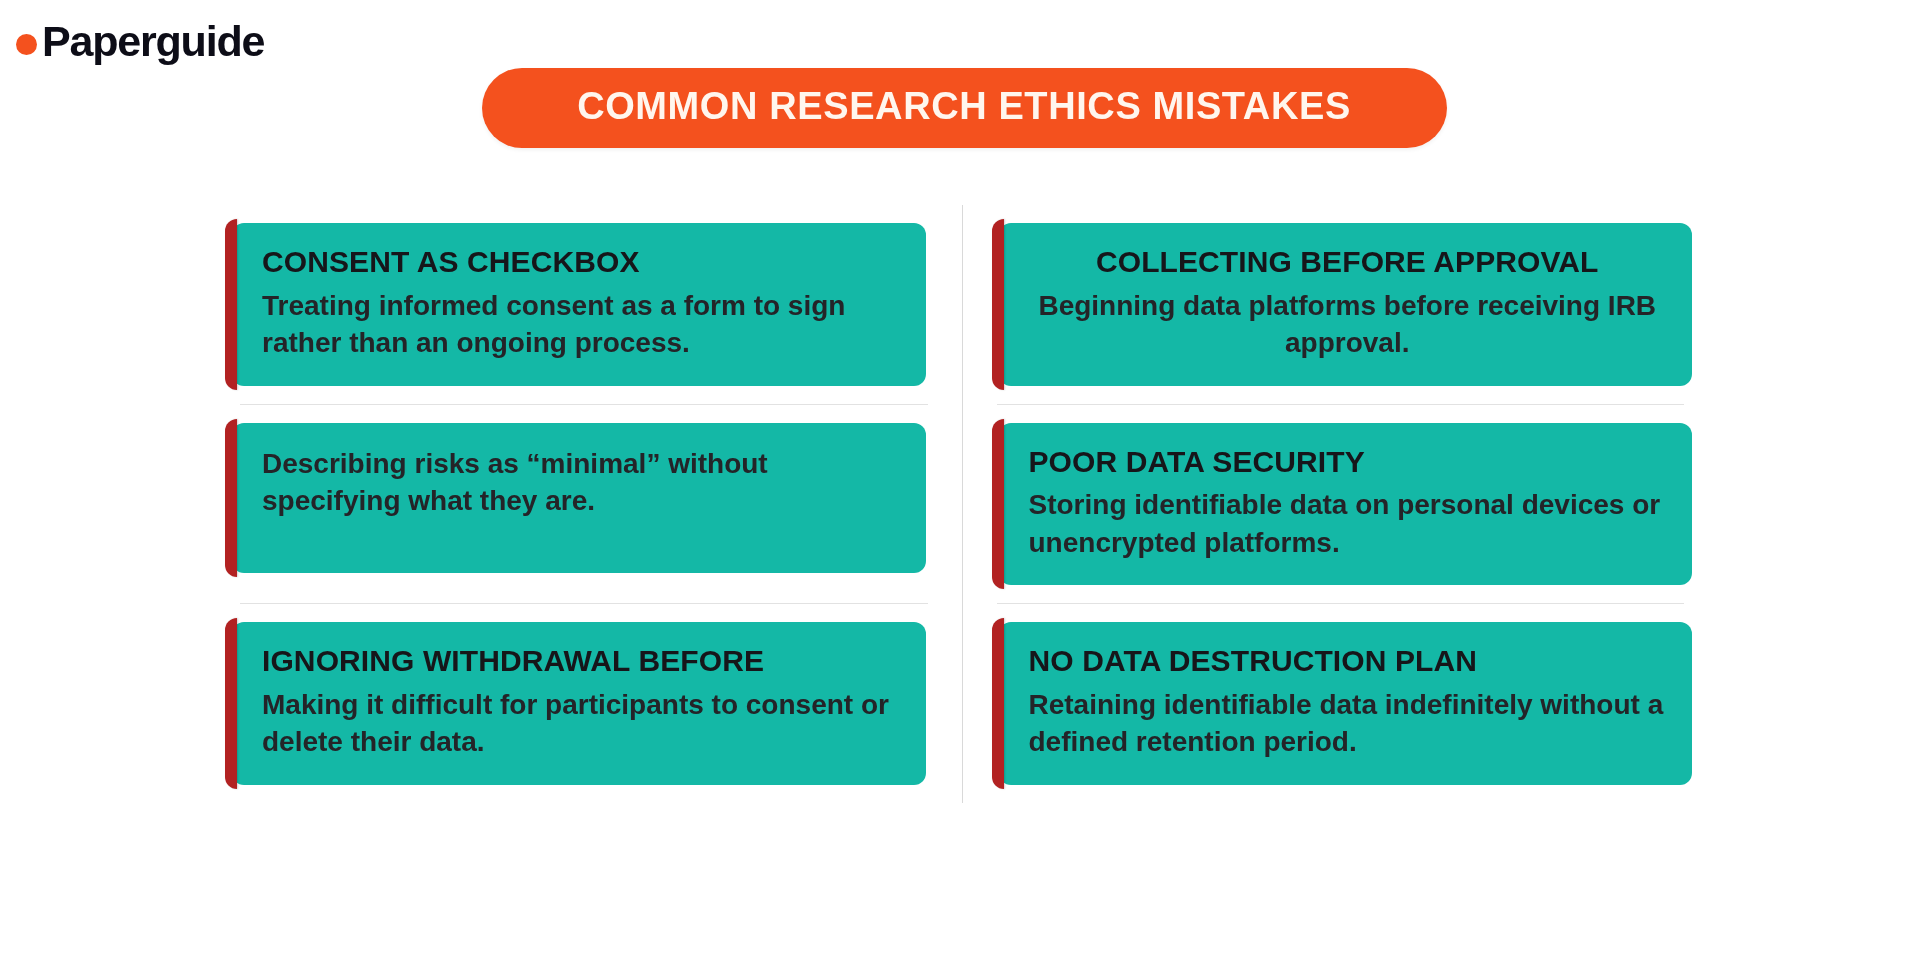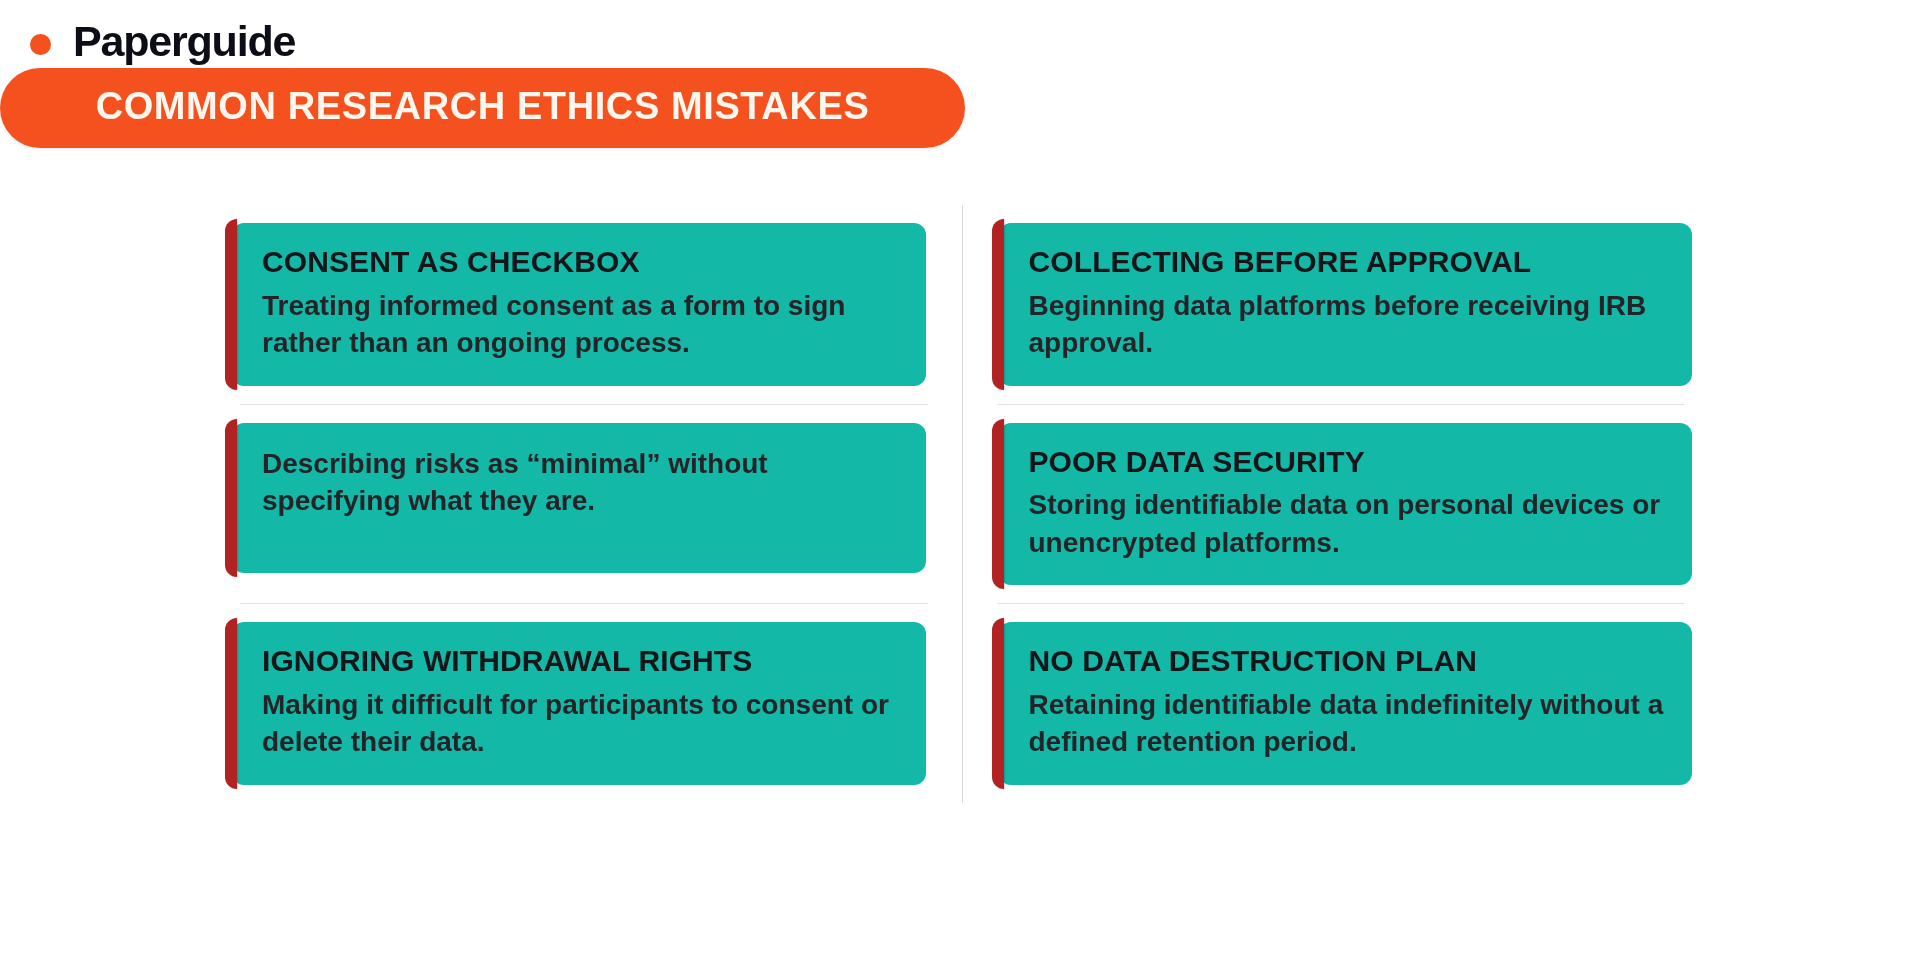--- a/index.html
+++ b/index.html
@@ -7,45 +7,45 @@
   body {
     background:#ffffff;
     font-family:"Liberation Sans", sans-serif;
     overflow:hidden;
     position:relative;
   }
 
   
   .logo {
     position:absolute;
-    left:30px; top:20px;
+    left:16px; top:20px;
     display:flex;
     align-items:center;
-    gap:22px;
+    gap:5px;
   }
   .logo-dot {
     width:21px; height:21px;
     border-radius:50%;
     background:#F4511E;
     margin-top:6px;
   }
   .logo-text {
     font-size:43px;
     font-weight:bold;
     letter-spacing:-1.2px;
     color:#0d0d17;
     line-height:1;
   }
 
   
   .banner-wrap {
     position:absolute;
-    left:0; right:0; top:68px;
+    left:8px; right:0; top:68px;
     display:flex;
-    justify-content:flex-start;
+    justify-content:center;
   }
   .banner {
     background:#F4511E;
     border-radius:40px;
     padding:18px 52px 20px 52px;
     min-width:965px;
     text-align:center;
     box-shadow:0 2px 4px rgba(0,0,0,0.06);
   }
   .banner-title {
@@ -132,21 +132,21 @@
 
   <div class="col-div"></div>
 
   <div class="cell left" style="grid-column:1; grid-row:1;">
     <div class="card">
       <div class="card-accent"></div>
       <div class="card-heading">CONSENT AS CHECKBOX</div>
       <div class="card-body">Treating informed consent as a form to sign rather than an ongoing process.</div>
     </div>
   </div>
-  <div class="cell right" style="grid-column:3; grid-row:1;">
+  <div class="cell right" style="grid-column:3; grid-row:1;text-align:center;">
     <div class="card">
       <div class="card-accent"></div>
       <div class="card-heading">COLLECTING BEFORE APPROVAL</div>
       <div class="card-body">Beginning data platforms before receiving IRB approval.</div>
     </div>
   </div>
 
   <div class="row-div-left" style="grid-column:1; grid-row:2;"></div>
   <div class="row-div-right" style="grid-column:3; grid-row:2;"></div>
 
@@ -163,21 +163,21 @@
       <div class="card-body">Storing identifiable data on personal devices or unencrypted platforms.</div>
     </div>
   </div>
 
   <div class="row-div-left" style="grid-column:1; grid-row:4;"></div>
   <div class="row-div-right" style="grid-column:3; grid-row:4;"></div>
 
   <div class="cell left" style="grid-column:1; grid-row:5;">
     <div class="card">
       <div class="card-accent"></div>
-      <div class="card-heading">IGNORING WITHDRAWAL RIGHTS</div>
+      <div class="card-heading">IGNORING WITHDRAWAL BEFORE</div>
       <div class="card-body">Making it difficult for participants to consent or delete their data.</div>
     </div>
   </div>
   <div class="cell right" style="grid-column:3; grid-row:5;">
     <div class="card">
       <div class="card-accent"></div>
       <div class="card-heading">NO DATA DESTRUCTION PLAN</div>
       <div class="card-body">Retaining identifiable data indefinitely without a defined retention period.</div>
     </div>
   </div>

